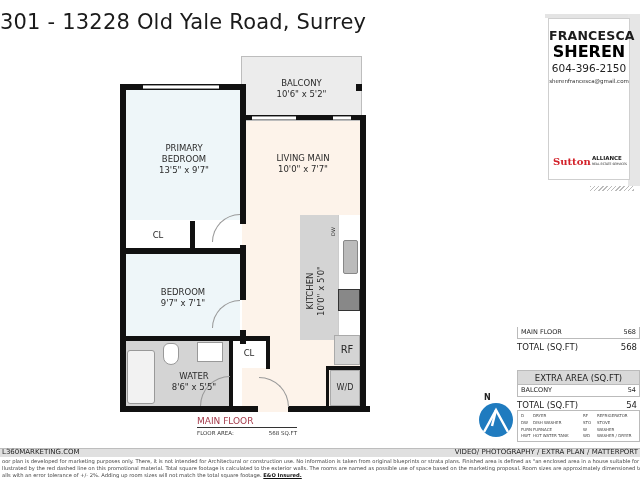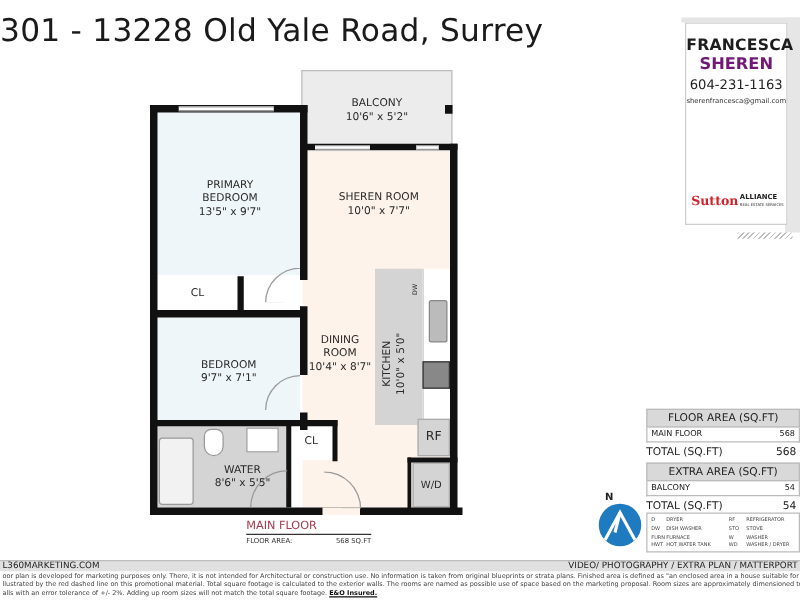--- a/index.html
+++ b/index.html
@@ -1,26 +1,26 @@
 <!DOCTYPE html>
 <html><head>
 <meta charset="utf-8">
 <style>
   * { margin:0; padding:0; box-sizing:border-box; }
   html, body { width:640px; height:480px; overflow:hidden; background:#ffffff; }
   body { position:relative; font-family:"DejaVu Sans", sans-serif; color:#222; }
   .abs { position:absolute; }
-  .title { left:0; top:10px; font-size:25px; color:#1a1a1a; letter-spacing:0.2px; font-family:"DejaVu Sans", sans-serif; white-space:nowrap; }
+  .title { left:0; top:10px; font-size:21px; color:#1a1a1a; letter-spacing:0.2px; font-family:"DejaVu Sans", sans-serif; white-space:nowrap; }
 
   
   .sign-bar { left:545px; top:14px; width:95px; height:4px; background:#e4e4e4; }
   .sign-post { left:628px; top:14px; width:12px; height:172px; background:#e6e6e6; }
   .sign { left:548px; top:18px; width:82px; height:162px; background:#fff; border:1px solid #cfcfcf; text-align:center; }
   .sign .n1 { margin-top:9px; font-size:12.5px; font-weight:bold; color:#1d1d1d; letter-spacing:0.2px; font-family:"DejaVu Sans", sans-serif; }
-  .sign .n2 { font-size:13px; font-weight:bold; color:#701a75; line-height:18px; font-family:"DejaVu Sans", sans-serif; }
+  .sign .n2 { font-size:16px; font-weight:bold; color:#000000; line-height:18px; font-family:"DejaVu Sans", sans-serif; }
   .sign .ph { font-size:10.5px; color:#222; margin-top:1px; }
   .sign .em { font-size:5.5px; color:#333; margin-top:4px; }
   .sign .logos { position:absolute; left:4px; bottom:12px; width:74px; display:flex; align-items:center; justify-content:space-between; }
   .sutton { color:#d3222a; font-family:"DejaVu Serif", serif; font-weight:bold; font-size:10px; }
   .alliance { font-size:5.5px; font-weight:bold; color:#222; text-align:left; line-height:6px; }
   .alliance small { display:block; font-size:3px; font-weight:normal; }
   .hatch { left:590px; top:186px; width:44px; height:5px; background:repeating-linear-gradient(135deg,#bbb 0 1px,#fff 1px 3px); }
 
   
   .room { position:absolute; }
@@ -45,21 +45,21 @@
 </head>
 <body>
 
 <div class="abs title">301 - 13228 Old Yale Road, Surrey</div>
 
 <div class="abs sign-bar"></div>
 <div class="abs sign-post"></div>
 <div class="abs sign">
   <div class="n1">FRANCESCA</div>
   <div class="n2">SHEREN</div>
-  <div class="ph">604-231-1163</div>
+  <div class="ph">604-396-2150</div>
   <div class="em">sherenfrancesca@gmail.com</div>
   <div class="logos">
     <span class="sutton">Sutton</span>
     <span class="alliance"><span>ALLIANCE</span><small>REAL ESTATE SERVICES</small></span>
   </div>
 </div>
 <div class="abs hatch"></div>
 
 <div class="abs" style="left:0;top:0;width:640px;height:480px;">
 
@@ -110,32 +110,27 @@
   <div class="lbl" style="left:241px;top:78px;width:121px;">
       <div>BALCONY</div>
       <div>10'6" x 5'2"</div>
     </div>
   <div class="lbl" style="left:126px;top:143px;width:116px;">
       <div>PRIMARY</div>
       <div>BEDROOM</div>
       <div>13'5" x 9'7"</div>
     </div>
   <div class="lbl" style="left:246px;top:153px;width:114px;">
-      <div>SHEREN ROOM</div>
+      <div>LIVING MAIN</div>
       <div>10'0" x 7'7"</div>
     </div>
   <div class="lbl" style="left:126px;top:230px;width:64px;">CL</div>
   <div class="lbl" style="left:126px;top:287px;width:114px;">
       <div>BEDROOM</div>
       <div>9'7" x 7'1"</div>
-    </div>
-  <div class="lbl" style="left:244px;top:267px;width:56px;">
-      <div>DINING</div>
-      <div>ROOM</div>
-      <div>10'4" x 8'7"</div>
     </div>
   <div class="lbl" style="left:286px;top:280px;width:60px;transform:rotate(-90deg);">
       <div>KITCHEN</div>
       <div>10'0" x 5'0"</div>
     </div>
   <div class="lbl" style="left:326px;top:226px;width:14px;font-size:5px;transform:rotate(-90deg);">DW</div>
   <div class="lbl" style="left:334px;top:344px;width:26px;font-size:10px;">RF</div>
   <div class="lbl" style="left:232px;top:348px;width:34px;">CL</div>
   <div class="lbl" style="left:160px;top:371px;width:68px;">
       <div>WATER</div>
@@ -146,21 +141,20 @@
 
 <div class="abs" style="left:197px;top:416px;width:100px;">
   <div style="font-size:9px;color:#a33a4a;border-bottom:1px solid #333;padding-bottom:1px;">MAIN FLOOR</div>
   <div style="display:flex;justify-content:space-between;font-size:5.5px;color:#333;margin-top:2px;">
     <span>FLOOR AREA:</span>
     <span>568 SQ.FT</span>
   </div>
 </div>
 
 <div class="tbl" style="top:327px;">
-  <div class="hd">FLOOR AREA (SQ.FT)</div>
   <div class="row">
       <span>MAIN FLOOR</span>
       <span>568</span>
     </div>
   <div class="tot">
       <span>TOTAL (SQ.FT)</span>
       <span>568</span>
     </div>
 </div>
 <div class="tbl" style="top:370px;">

